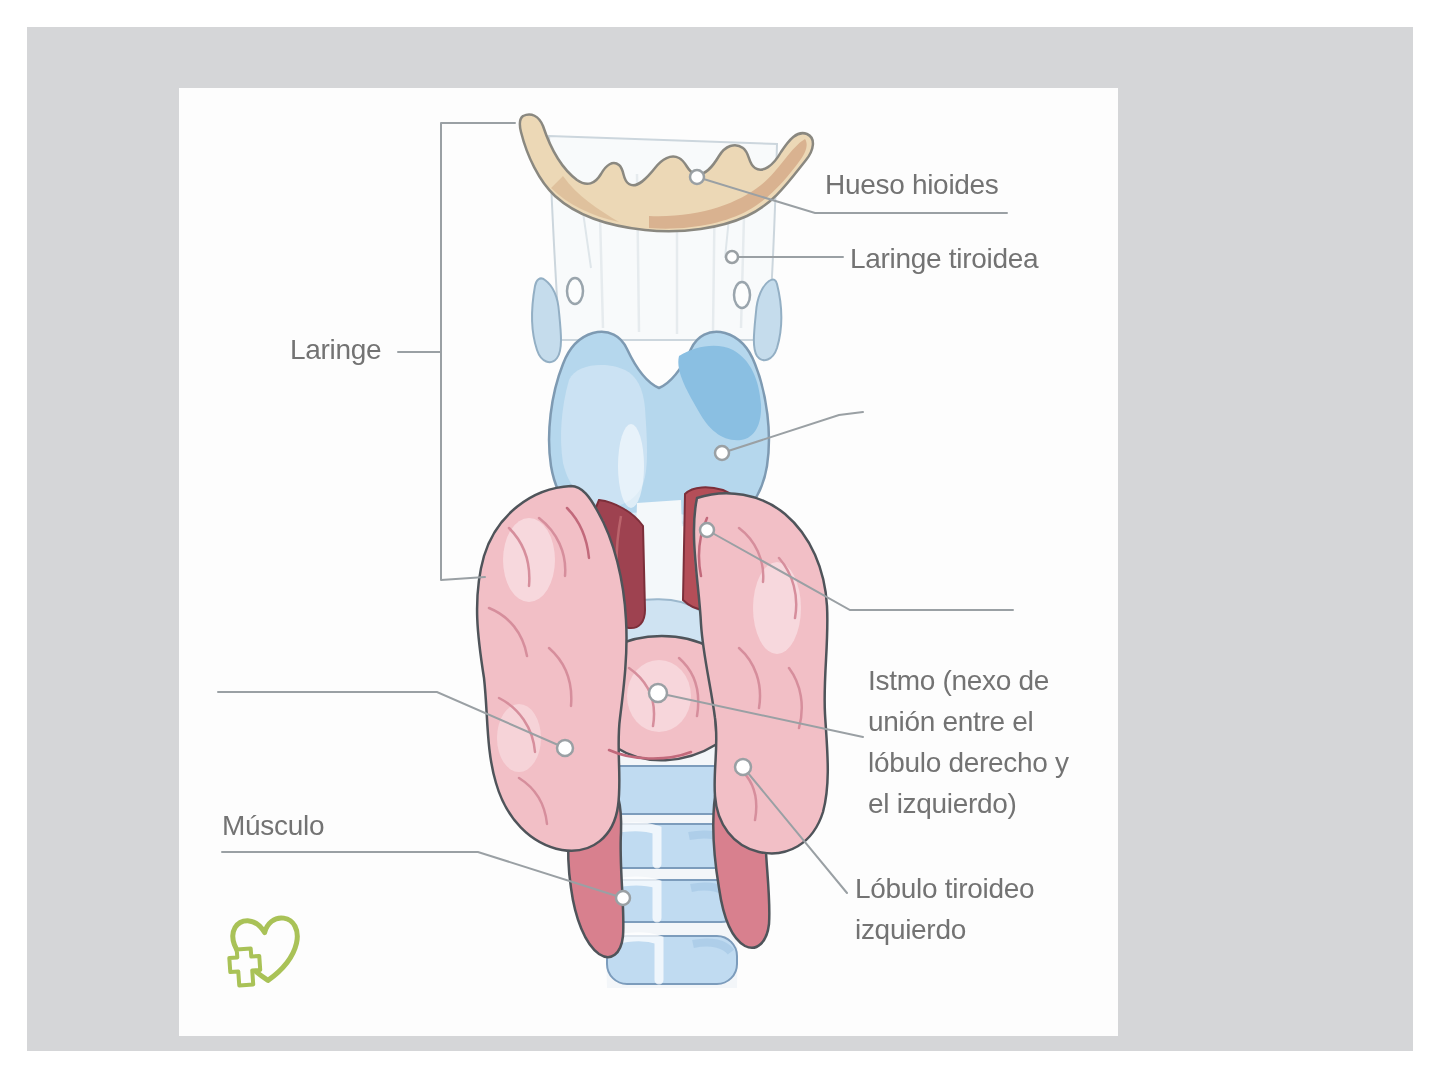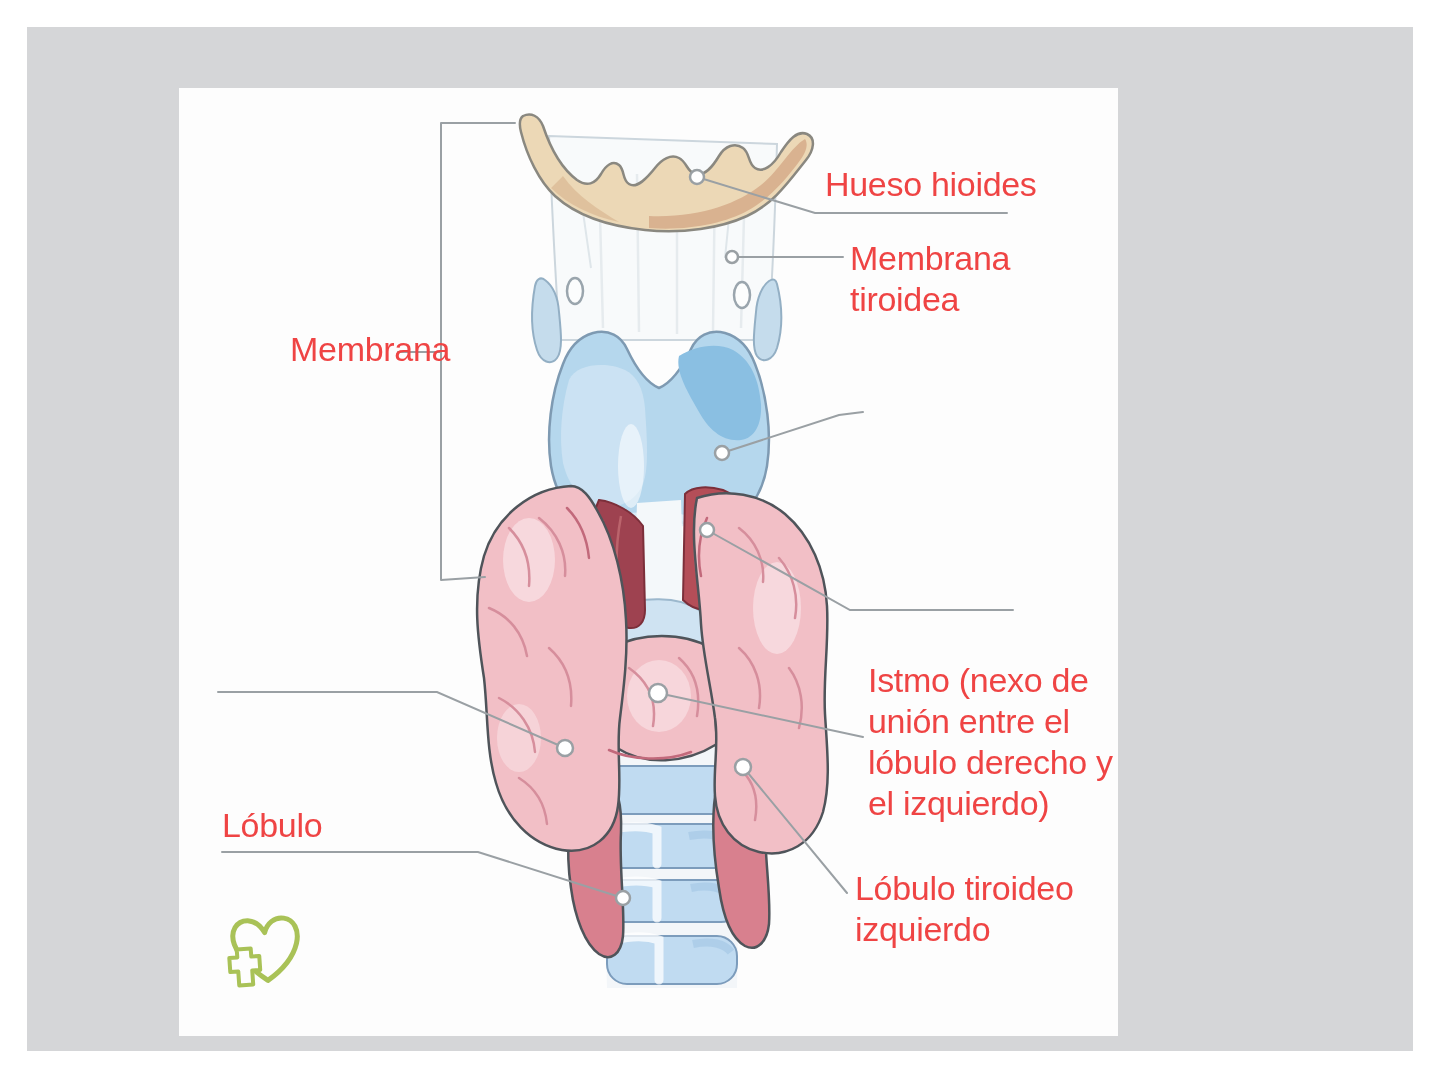--- a/index.html
+++ b/index.html
@@ -1,20 +1,20 @@
 <!DOCTYPE html>
 <html><head>
 <meta charset="utf-8">
 <style>
   html,body{margin:0;padding:0;background:#ffffff;width:1440px;height:1080px;overflow:hidden;
     font-family:"Liberation Sans",sans-serif;}
   .slide{position:absolute;left:27px;top:27px;width:1386px;height:1024px;background:#d5d6d8;}
   .panel{position:absolute;left:152px;top:61px;width:939px;height:948px;background:#fdfdfd;}
   .panel svg{position:absolute;left:0;top:0;}
-  .label{position:absolute;color:#ef4444;font-size:34px;line-height:41px;letter-spacing:-0.3px;
+  .label{position:absolute;color:#737373;font-size:28px;line-height:41px;letter-spacing:-0.3px;
     white-space:pre-line;}
 </style>
 </head>
 <body>
 
 <div class="slide">
   <div class="panel">
 
     <svg width="939" height="948" viewBox="0 0 939 948">
 
@@ -140,23 +140,23 @@
 
       <g transform="rotate(-4 65 865)">
         <path d="M 87,894 C 74,884 60,871 56,856 C 52,842 60,832 71,833 C 79,834 84,840 87,846
                  C 90,837 98,831 107,833 C 117,835 122,846 118,859 C 113,875 100,886 87,894 Z" fill="none" stroke="#a9c257" stroke-width="5" stroke-linejoin="round"></path>
         <path d="M 58,861 L 72,861 L 72,869 L 80,869 L 80,883 L 72,883 L 72,897 L 58,897 L 58,883
                  L 50,883 L 50,869 L 58,869 Z" fill="#fdfdfd" stroke="#a9c257" stroke-width="4" stroke-linejoin="round"></path>
       </g>
     </svg>
 
     <div class="label" style="left:646px;top:76px">Hueso hioides</div>
-    <div class="label" style="left:671px;top:150px">Membrana tiroidea</div>
-    <div class="label" style="left:111px;top:241px">Membrana</div>
+    <div class="label" style="left:671px;top:150px">Laringe tiroidea</div>
+    <div class="label" style="left:111px;top:241px">Laringe</div>
     <div class="label" style="left:676px;top:780px">Lóbulo tiroideo
 izquierdo</div>
     <div class="label" style="left:689px;top:572px">Istmo (nexo de
 unión entre el
 lóbulo derecho y
 el izquierdo)</div>
-    <div class="label" style="left:43px;top:717px">Lóbulo</div>
+    <div class="label" style="left:43px;top:717px">Músculo</div>
   </div>
 </div>
 
 </body></html>

